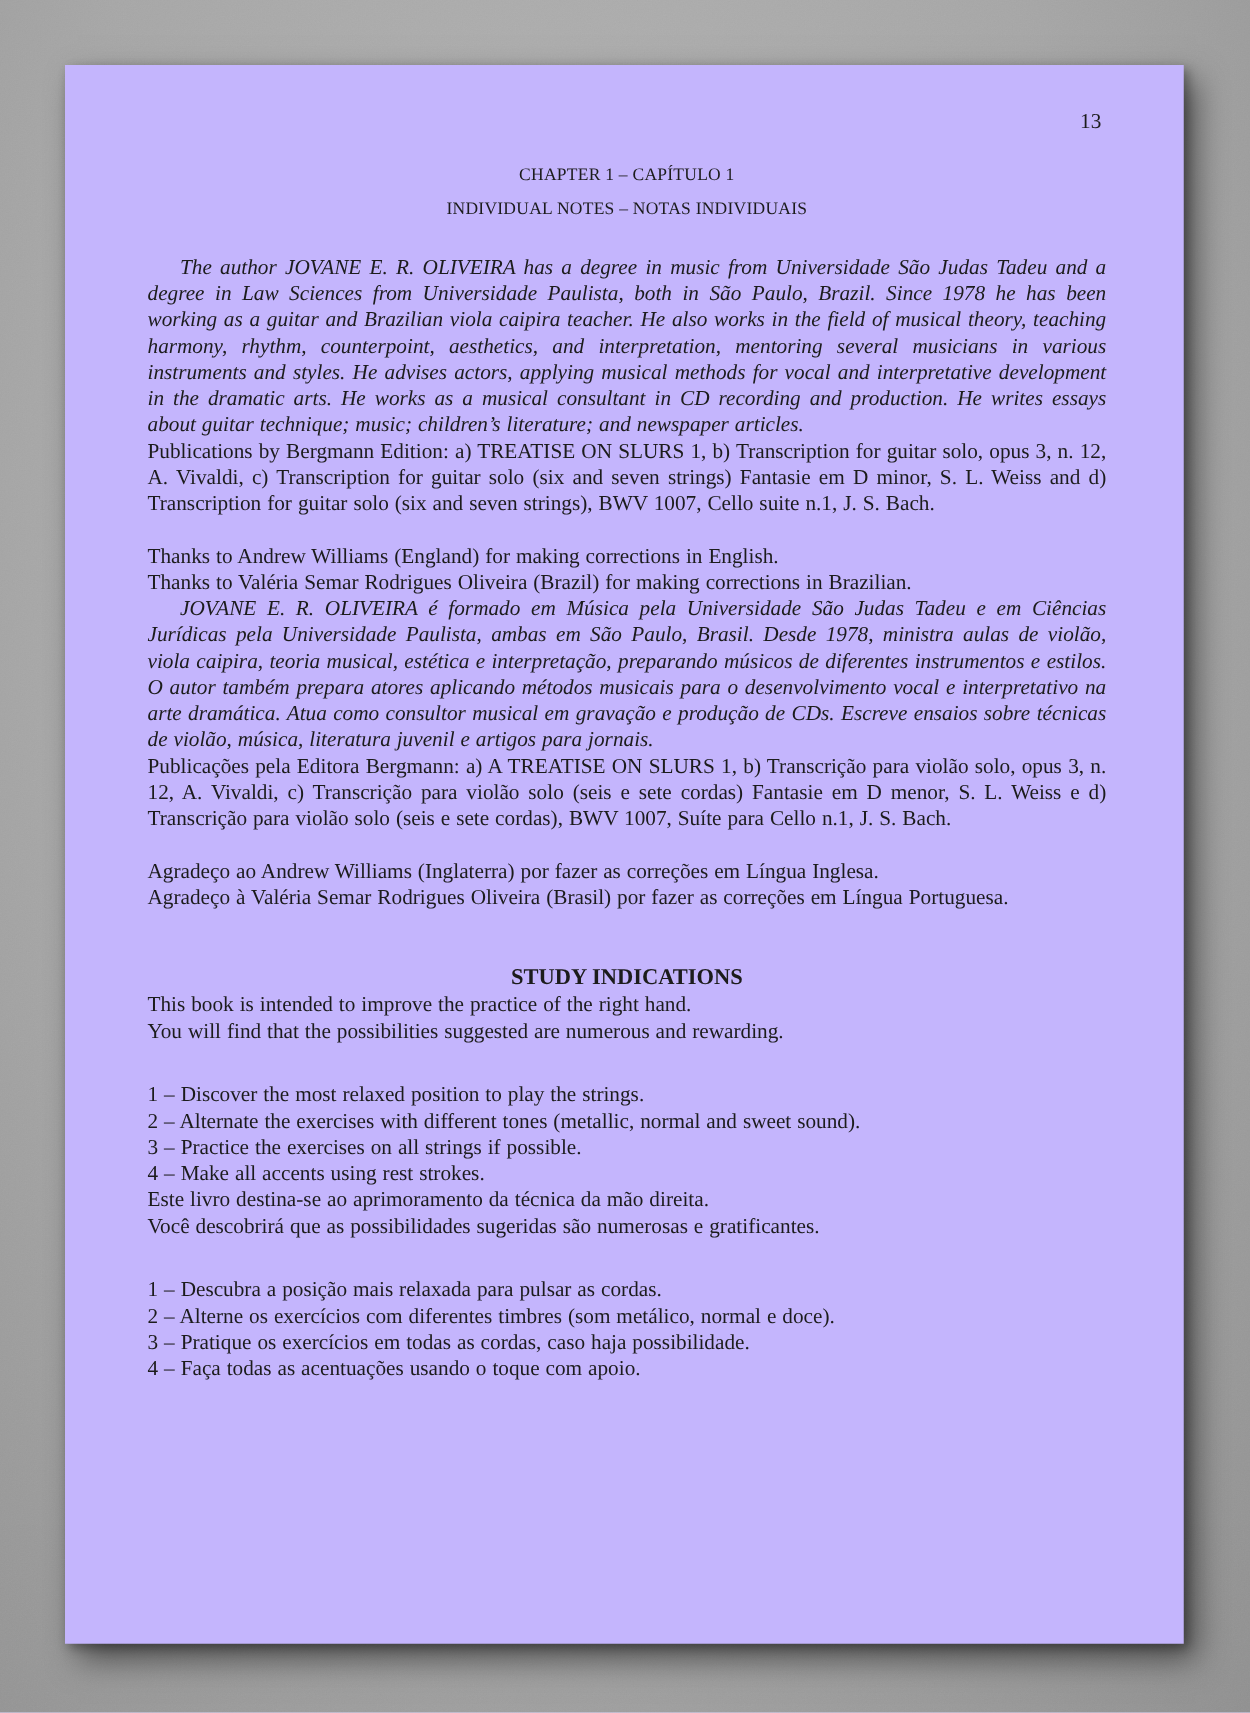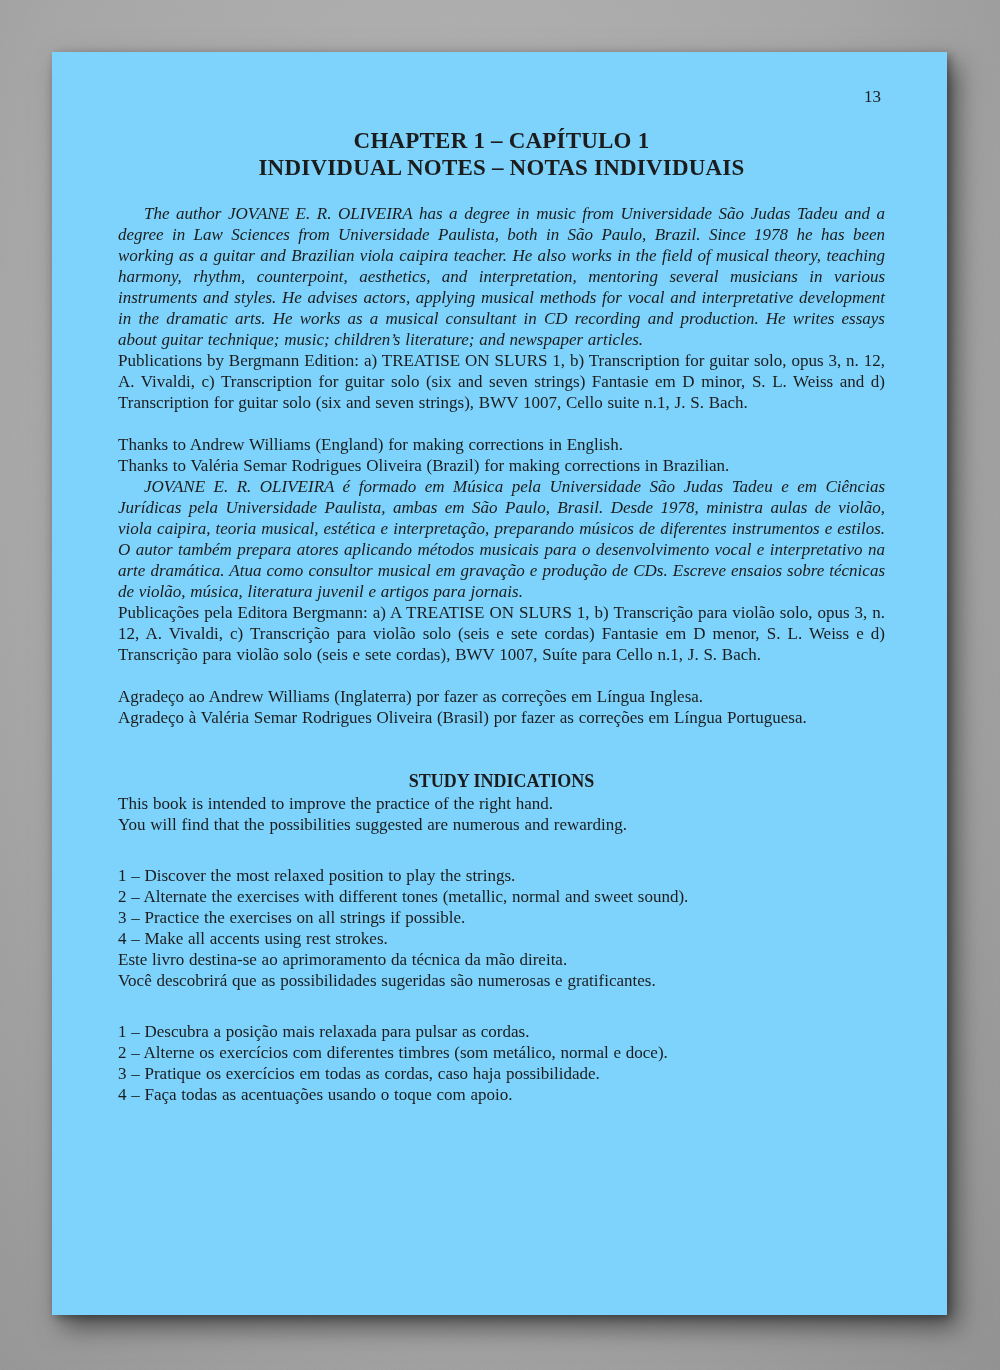--- a/index.html
+++ b/index.html
@@ -9,34 +9,34 @@
     background: radial-gradient(ellipse at 45% 30%, #b3b3b3 0%, #a7a7a7 55%, #919191 100%);
     font-family: "Liberation Serif", serif;
   }
   .noise-layer {
     position: absolute; inset: 0; width: 1000px; height: 1370px;
     opacity: 0.07; pointer-events: none;
   }
   .page {
     position: absolute; left: 52px; top: 52px;
     width: 895px; height: 1263px;
-    background: #7dd3fc;
+    background: #c4b5fd;
     box-shadow: 10px 12px 24px rgba(0,0,0,0.50), 3px 3px 8px rgba(0,0,0,0.30);
     box-sizing: border-box;
     padding: 30px 62px 40px 66px;
     color: #1c1c1c;
   }
   .page-number {
     text-align: right;
     font-size: 17px; line-height: 21px;
     margin: 4px 4px 14px 0;
   }
   .title-line {
-    text-align: center; font-weight: bold;
-    font-size: 23px; line-height: 27px;
+    text-align: center; font-weight: normal;
+    font-size: 14px; line-height: 27px;
     letter-spacing: 0.2px;
   }
   .title-block { margin-top: 20px; }
   .para {
     font-size: 17px; line-height: 21px;
     margin: 0; word-spacing: 0.5px;
   }
   .justify { text-align: justify; }
   .indent { text-indent: 26px; font-style: italic; }
   .section-heading {

